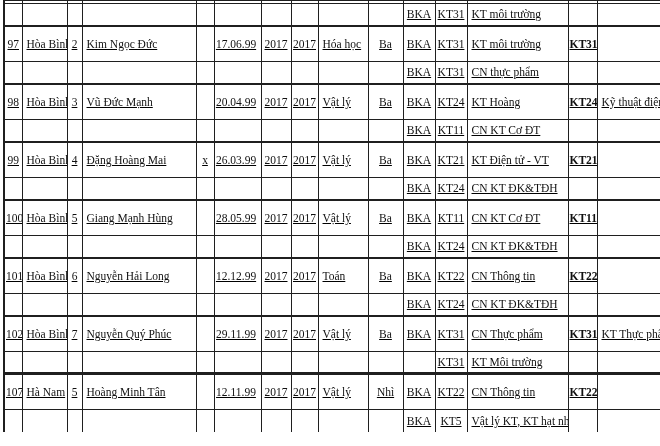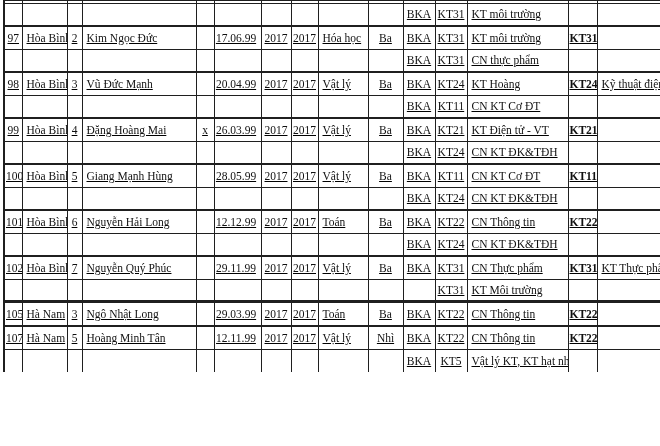--- a/index.html
+++ b/index.html
@@ -22,21 +22,21 @@
     font-size:11.5px;line-height:1.05;color:#101010;
     overflow:hidden;white-space:nowrap;padding:0 1px;
     vertical-align:middle;box-sizing:border-box;
   }
   td:first-child{border-left:2px solid #1f1f1f;}
   td:last-child{border-right:none;}
   tr:first-child td{border-top:1px solid #1f1f1f;}
 
   tr.kind-cut{height:3px;}
   tr.kind-continuation{height:22px;}
-  tr.kind-main{height:24px;padding-left:20px;}
+  tr.kind-main{height:36px;padding-left:20px;}
 
   tr.end-thin  td{border-bottom-width:1px;}
   tr.end-thick td{border-bottom-width:2px;}
   tr.end-heavy td{border-bottom-width:3px;}
   tr.end-none  td{border-bottom:none;}
 
   td.a-c{text-align:center;}
   td.a-l{text-align:left;padding-left:4px;padding-right:2px;}
   td.a-r{text-align:center;padding-right:4px;}
   td.col-13{font-weight:bold;}
@@ -295,37 +295,20 @@
           <td class="a-c col-6"></td>
           <td class="a-c col-7"></td>
           <td class="a-l col-8"></td>
           <td class="a-c col-9"></td>
           <td class="a-c col-10"></td>
           <td class="a-c col-11">KT31</td>
           <td class="a-l col-12">KT Môi trường</td>
           <td class="a-c col-13"></td>
           <td class="a-l col-14"></td>
         </tr>
-        <tr class="kind-main end-thick">
-          <td class="a-c col-0">105</td>
-          <td class="a-l col-1">Hà Nam</td>
-          <td class="a-c col-2">3</td>
-          <td class="a-l col-3">Ngô Nhật Long</td>
-          <td class="a-c col-4"></td>
-          <td class="a-r col-5">29.03.99</td>
-          <td class="a-c col-6">2017</td>
-          <td class="a-c col-7">2017</td>
-          <td class="a-l col-8">Toán</td>
-          <td class="a-c col-9">Ba</td>
-          <td class="a-c col-10">BKA</td>
-          <td class="a-c col-11">KT22</td>
-          <td class="a-l col-12">CN Thông tin</td>
-          <td class="a-c col-13">KT22</td>
-          <td class="a-l col-14"></td>
-        </tr>
         <tr class="kind-main end-thin">
           <td class="a-c col-0">107</td>
           <td class="a-l col-1">Hà Nam</td>
           <td class="a-c col-2">5</td>
           <td class="a-l col-3">Hoàng Minh Tân</td>
           <td class="a-c col-4"></td>
           <td class="a-r col-5">12.11.99</td>
           <td class="a-c col-6">2017</td>
           <td class="a-c col-7">2017</td>
           <td class="a-l col-8">Vật lý</td>

